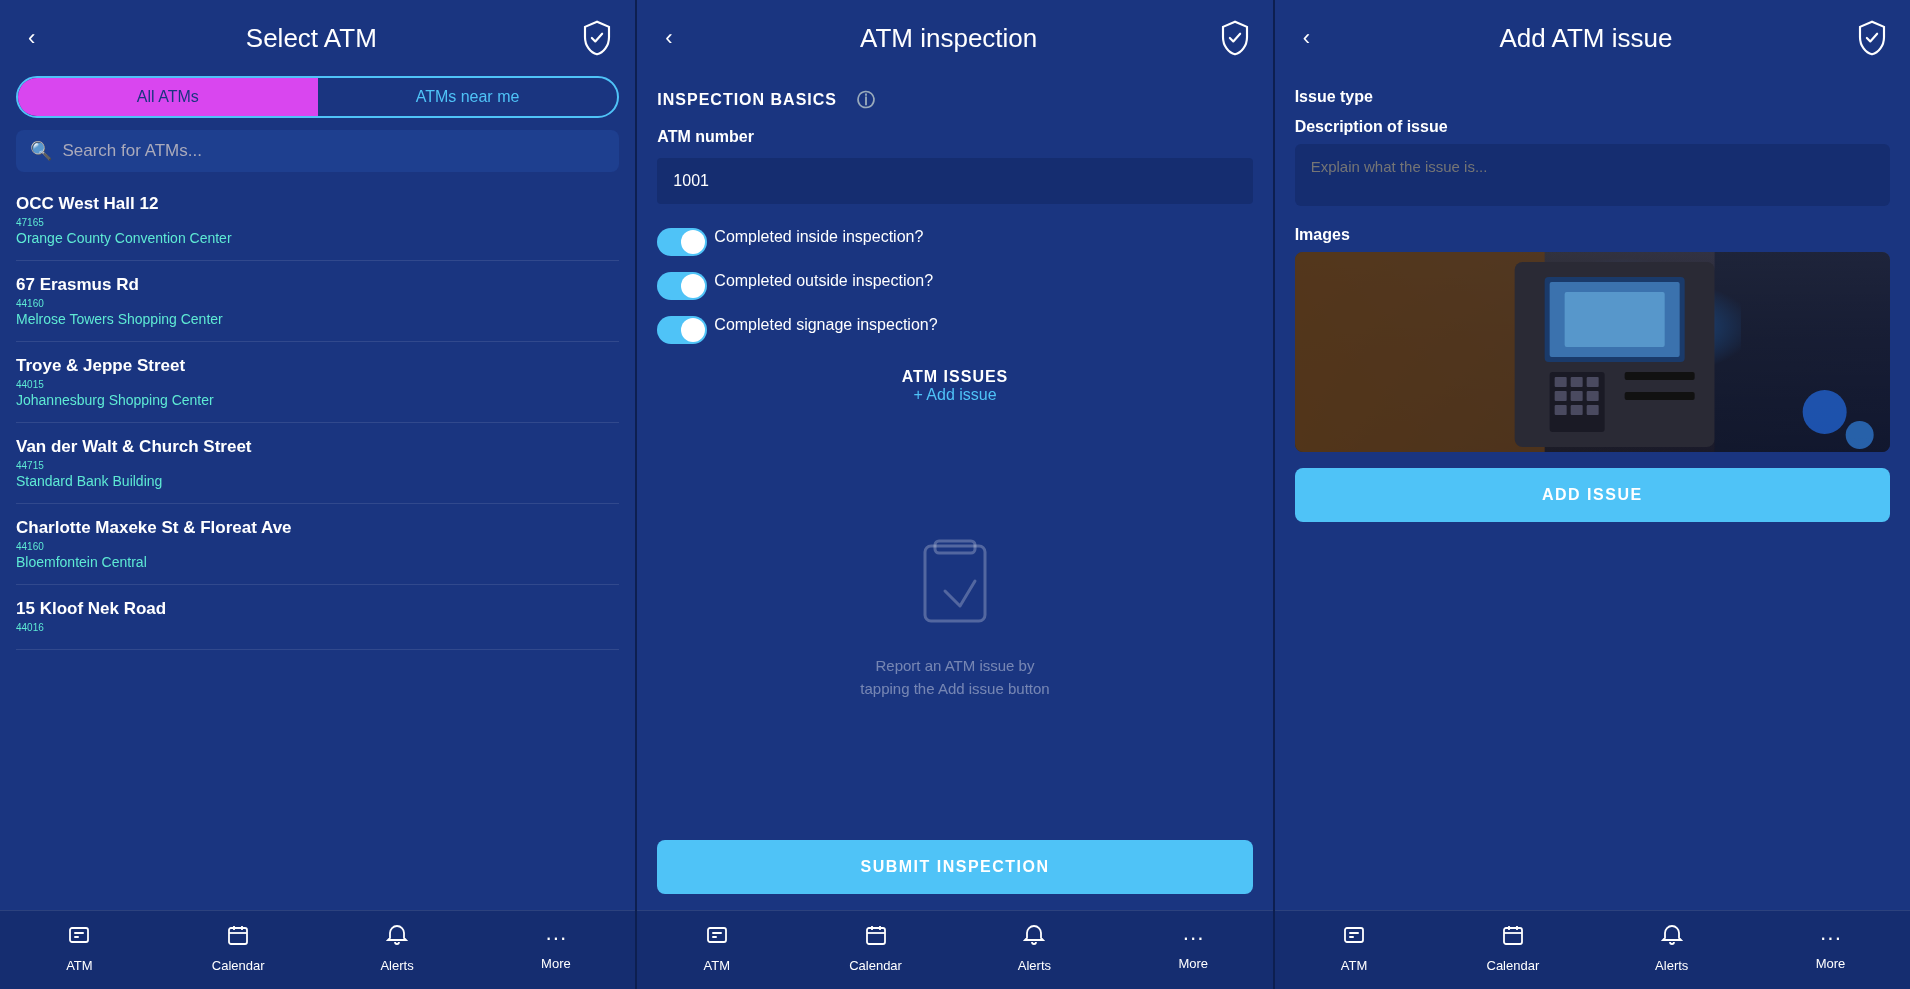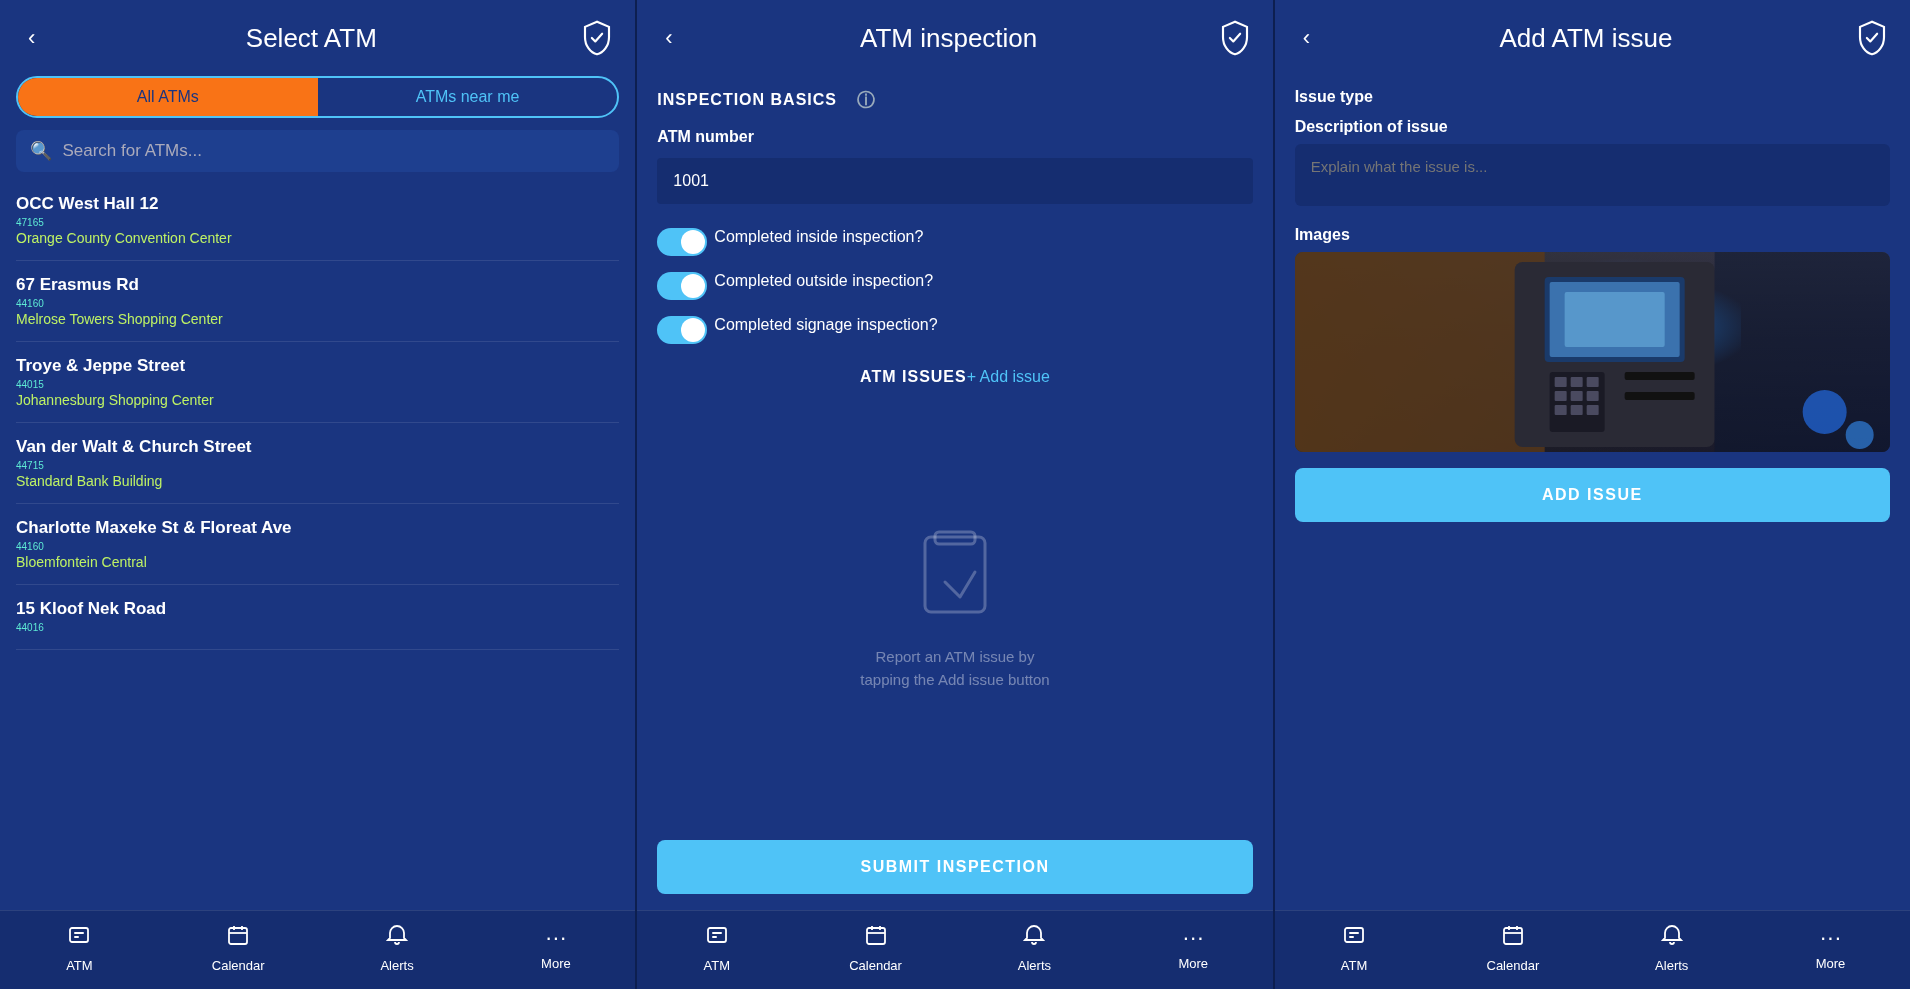--- a/index.html
+++ b/index.html
@@ -64,21 +64,21 @@
       text-align: center;
       font-size: 16px;
       font-weight: 500;
       cursor: pointer;
       color: #4fc3f7;
       background: transparent;
       border: none;
     }
 
     .tab-btn.active {
-      background: #f97316;
+      background: #d946ef;
       color: #1a3580;
     }
 
     .search-bar {
       display: flex;
       align-items: center;
       background: #1e3f8f;
       margin: 0 16px 8px 16px;
       border-radius: 8px;
       padding: 10px 14px;
@@ -113,21 +113,21 @@
       margin-bottom: 3px;
     }
 
     .atm-item-code {
       color: #5eead4;
       font-size: 10px;
       margin-bottom: 2px;
     }
 
     .atm-item-location {
-      color: #bef264;
+      color: #5eead4;
       font-size: 14px;
     }
 
     
     .bottom-nav {
       display: flex;
       justify-content: space-around;
       align-items: center;
       padding: 12px 0 16px 0;
       background: #152d70;
@@ -222,23 +222,24 @@
       transition: right 0.2s;
     }
 
     .toggle-label {
       color: #fff;
       font-size: 16px;
     }
 
     .atm-issues-header {
       display: flex;
-      justify-content: center;
+      justify-content: space-between;
       align-items: center;
       padding: 16px 20px 8px 20px;
+      flex-direction: column;
     }
 
     .atm-issues-title {
       color: #fff;
       font-size: 16px;
       font-weight: 700;
       letter-spacing: 1px;
     }
 
     .add-issue-link {

